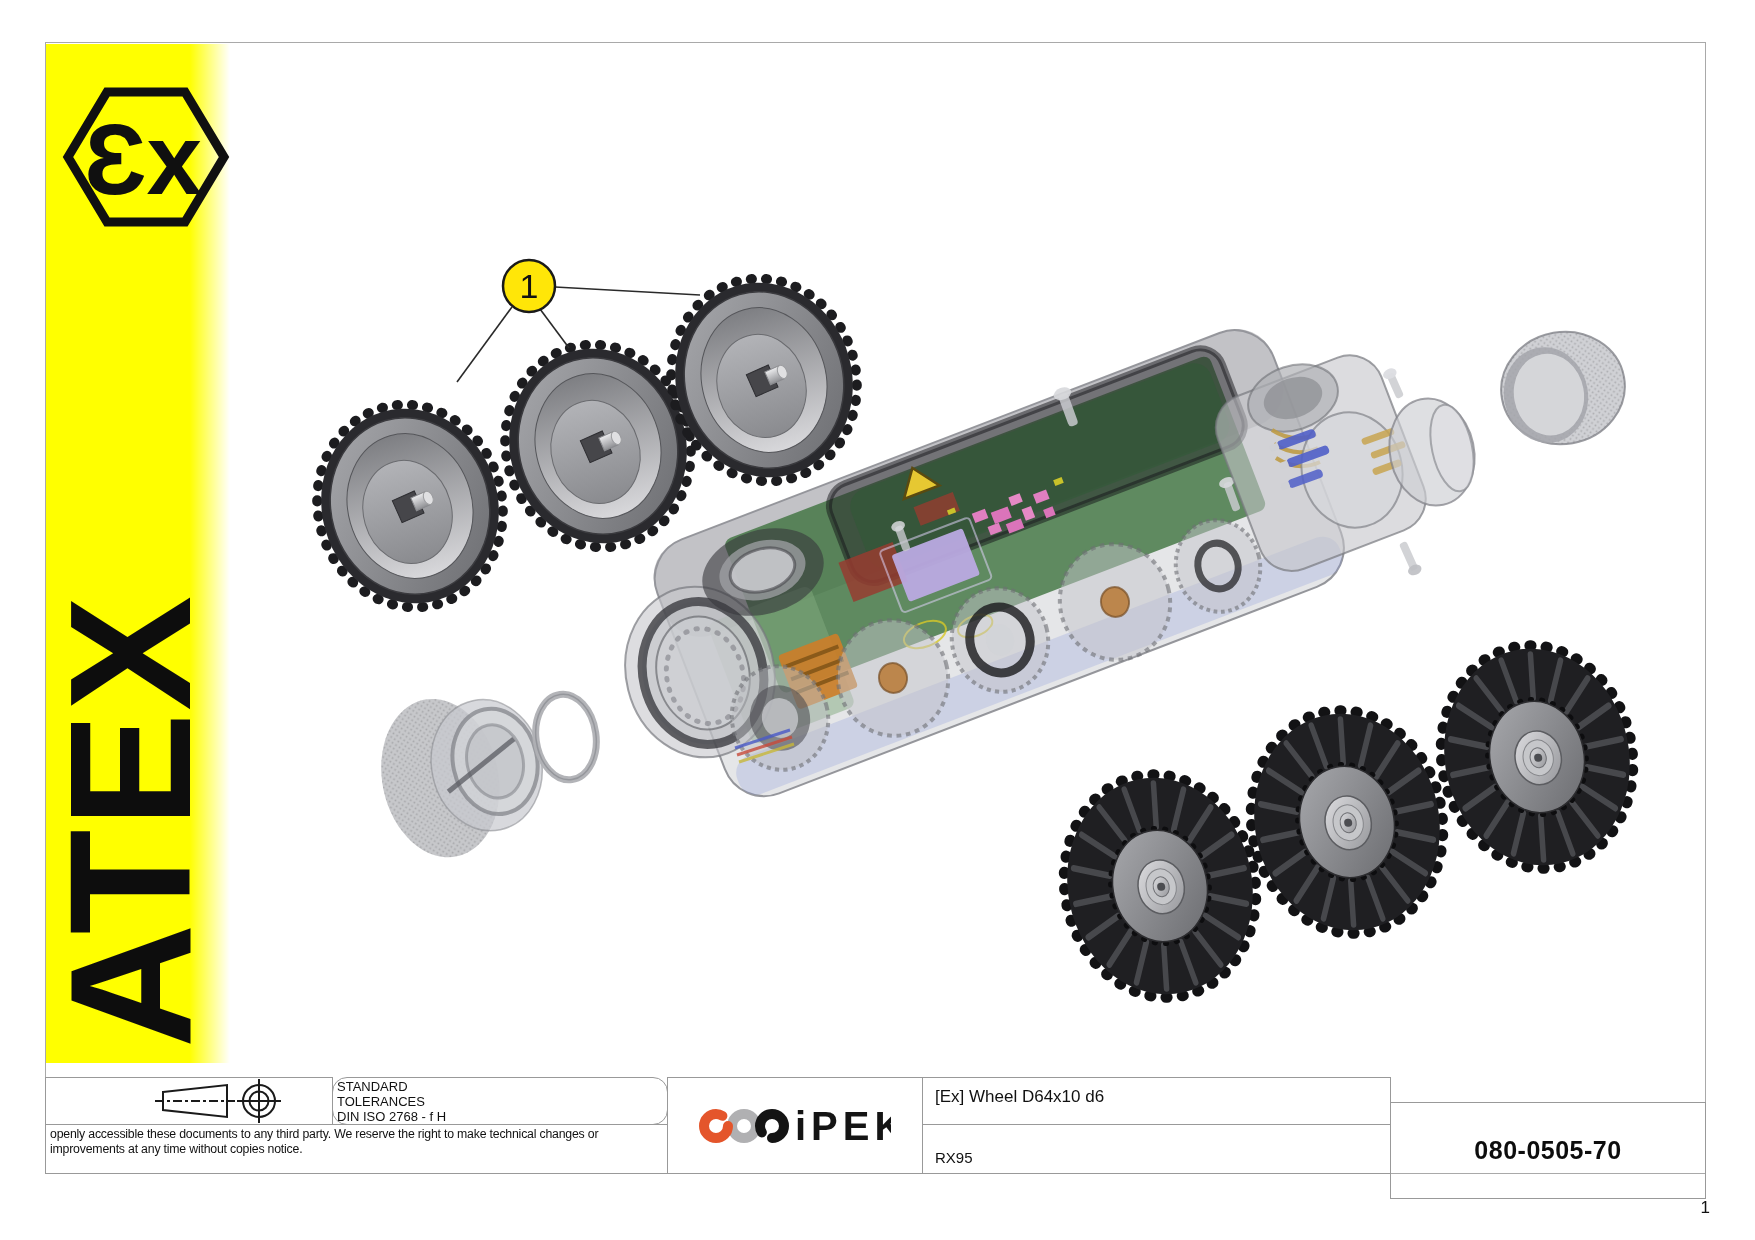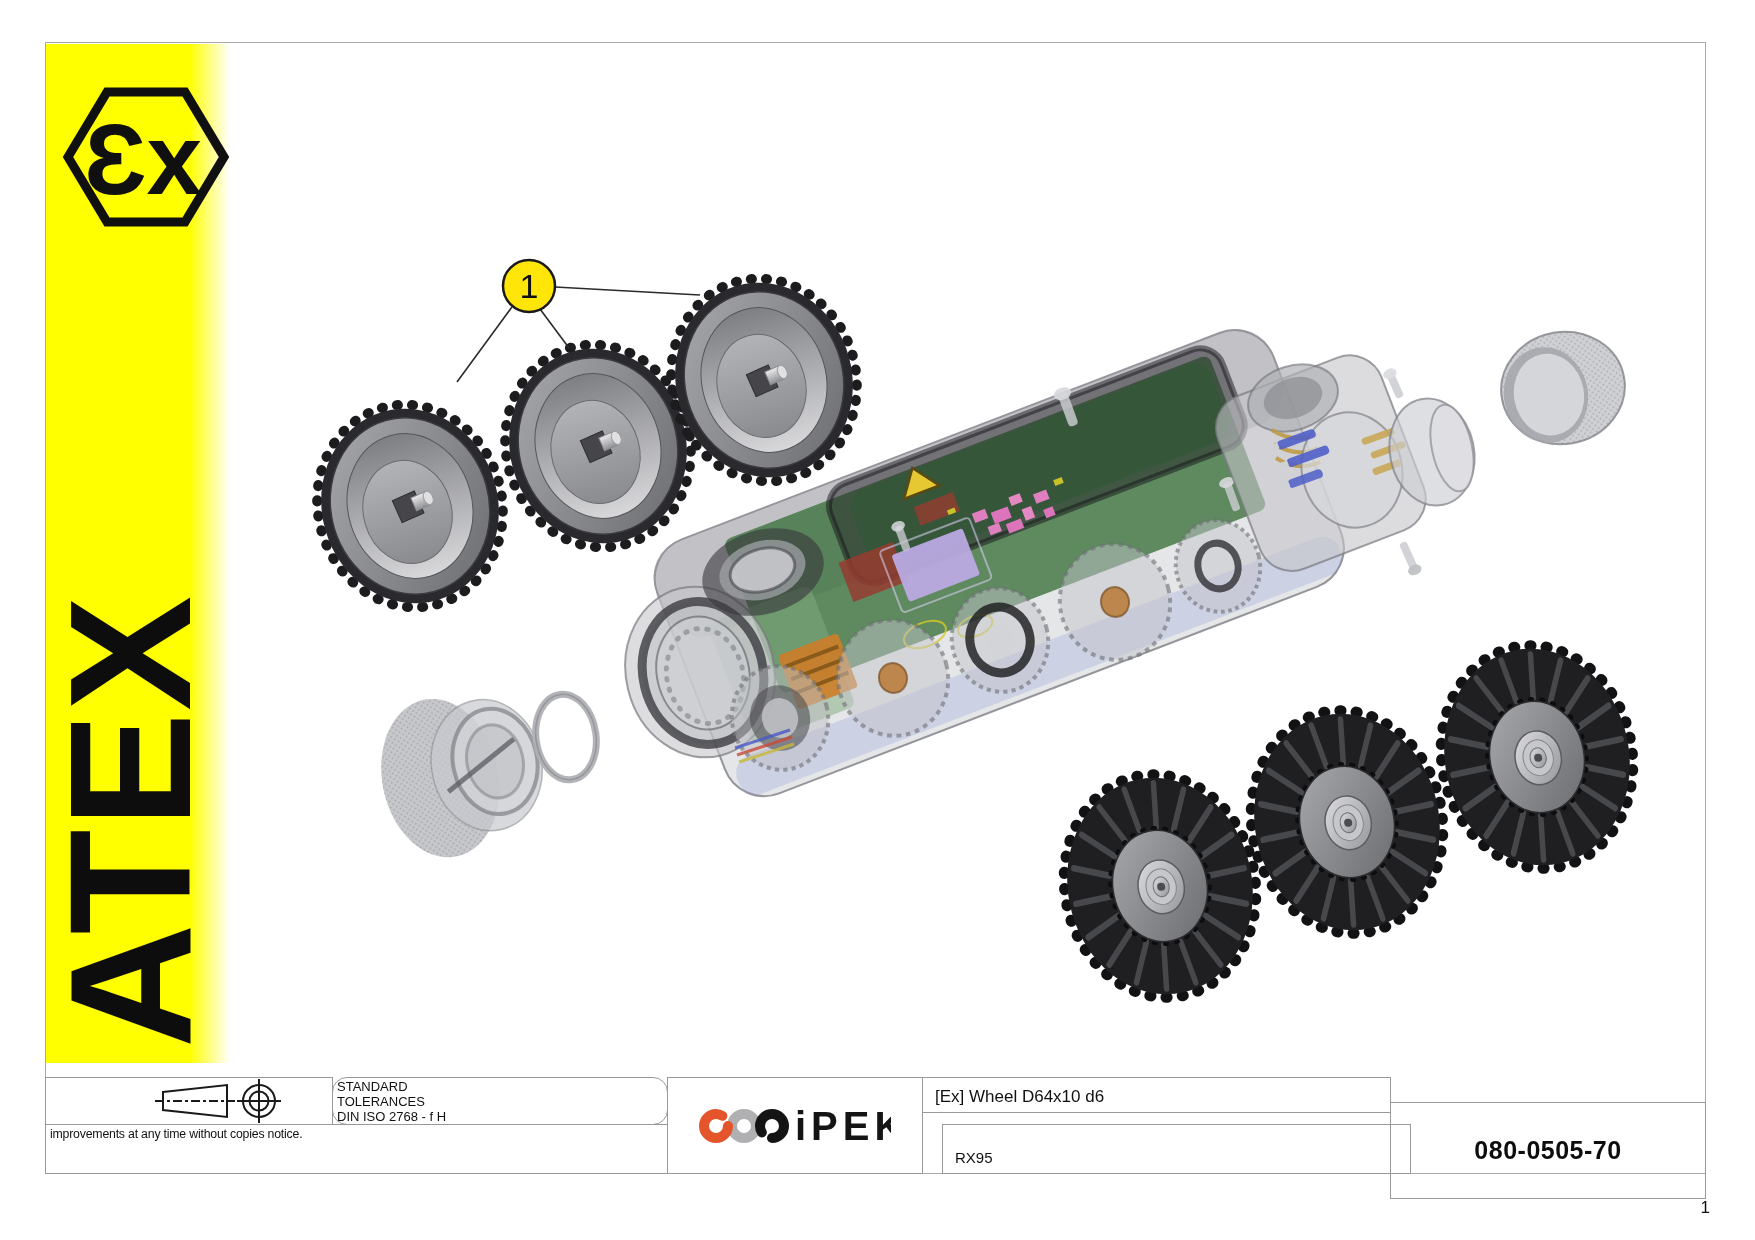--- a/index.html
+++ b/index.html
@@ -7,22 +7,22 @@
   .frame{position:absolute;left:45px;top:42px;width:1661px;height:1132px;border:1px solid #a9a9a9;box-sizing:border-box;background:#fff;}
   .banner{position:absolute;left:46px;top:44px;width:184px;height:1019px;background:linear-gradient(to right,#ffff00 0%,#ffff00 78%,rgba(255,255,0,0) 100%);}
   .atex{position:absolute;left:55px;top:1048px;width:500px;height:150px;transform:rotate(-90deg);transform-origin:0 0;
         font-size:172px;font-weight:bold;letter-spacing:2px;line-height:150px;color:#0d0d0d;white-space:nowrap;}
   .art{position:absolute;left:0;top:0;width:1755px;height:1240px;z-index:5;}
   .tb{position:absolute;box-sizing:border-box;border:1px solid #999;background:transparent;z-index:10;}
   .tb.symbol{left:45px;top:1077px;width:288px;height:48px;}
   .tb.tol{left:332px;top:1077px;width:336px;height:48px;font-size:13px;line-height:15px;padding:1px 0 0 4px;color:#111;border-radius:15px;}
   .tb.copy{left:45px;top:1124px;width:623px;height:50px;font-size:12.3px;line-height:15px;padding:2px 0 0 4px;color:#111;letter-spacing:-0.2px;white-space:nowrap;}
   .tb.logo{left:667px;top:1077px;width:256px;height:97px;display:flex;align-items:center;justify-content:center;}
-  .tb.title{left:922px;top:1077px;width:469px;height:36px;font-size:17px;color:#111;padding:9px 0 0 12px;}
-  .tb.model{left:922px;top:1124px;width:469px;height:50px;font-size:15px;color:#111;margin-left:20px;}
+  .tb.title{left:922px;top:1077px;width:469px;height:48px;font-size:17px;color:#111;padding:9px 0 0 12px;}
+  .tb.model{left:922px;top:1124px;width:469px;height:50px;font-size:15px;color:#111;}
   .tb.model span{position:absolute;left:12px;bottom:7px;}
   .tb.pn{left:1390px;top:1102px;width:316px;height:97px;display:flex;align-items:center;justify-content:center;
          font-size:25px;font-weight:bold;color:#0d0d0d;letter-spacing:0.5px;}
   .pagenum{position:absolute;left:1660px;top:1198px;width:50px;text-align:right;font-size:17px;color:#111;z-index:10;}
   .symsvg{position:absolute;left:155px;top:1079px;z-index:11;}
 </style>
 </head>
 <body>
 
 <div class="frame"></div>
@@ -298,20 +298,21 @@
   </g>
 </svg>
 
 <div class="tb tol">
   <div>STANDARD</div>
   <div>TOLERANCES</div>
   <div>DIN ISO 2768 - f H</div>
 </div>
 
 <div class="tb copy">
+  <div>openly accessible these documents to any third party. We reserve the right to make technical changes or</div>
   <div>improvements at any time without copies notice.</div>
 </div>
 
 <div class="tb logo">
   <svg width="192" height="58" viewBox="0 0 192 58">
     <circle cx="45" cy="29" r="12" fill="none" stroke="#b0b0b2" stroke-width="10"></circle>
     <circle cx="17" cy="29" r="12" fill="none" stroke="#e4552b" stroke-width="10" pathLength="100" stroke-dasharray="84 16" stroke-linecap="round"></circle>
     <circle cx="73" cy="29" r="12" fill="none" stroke="#141414" stroke-width="10" pathLength="100" stroke-dasharray="25 16 59" stroke-linecap="round"></circle>
     <text x="96" y="43" font-size="40" font-weight="bold" fill="#141414" letter-spacing="5" font-family="Liberation Sans, sans-serif">iPEK</text>
   </svg>

